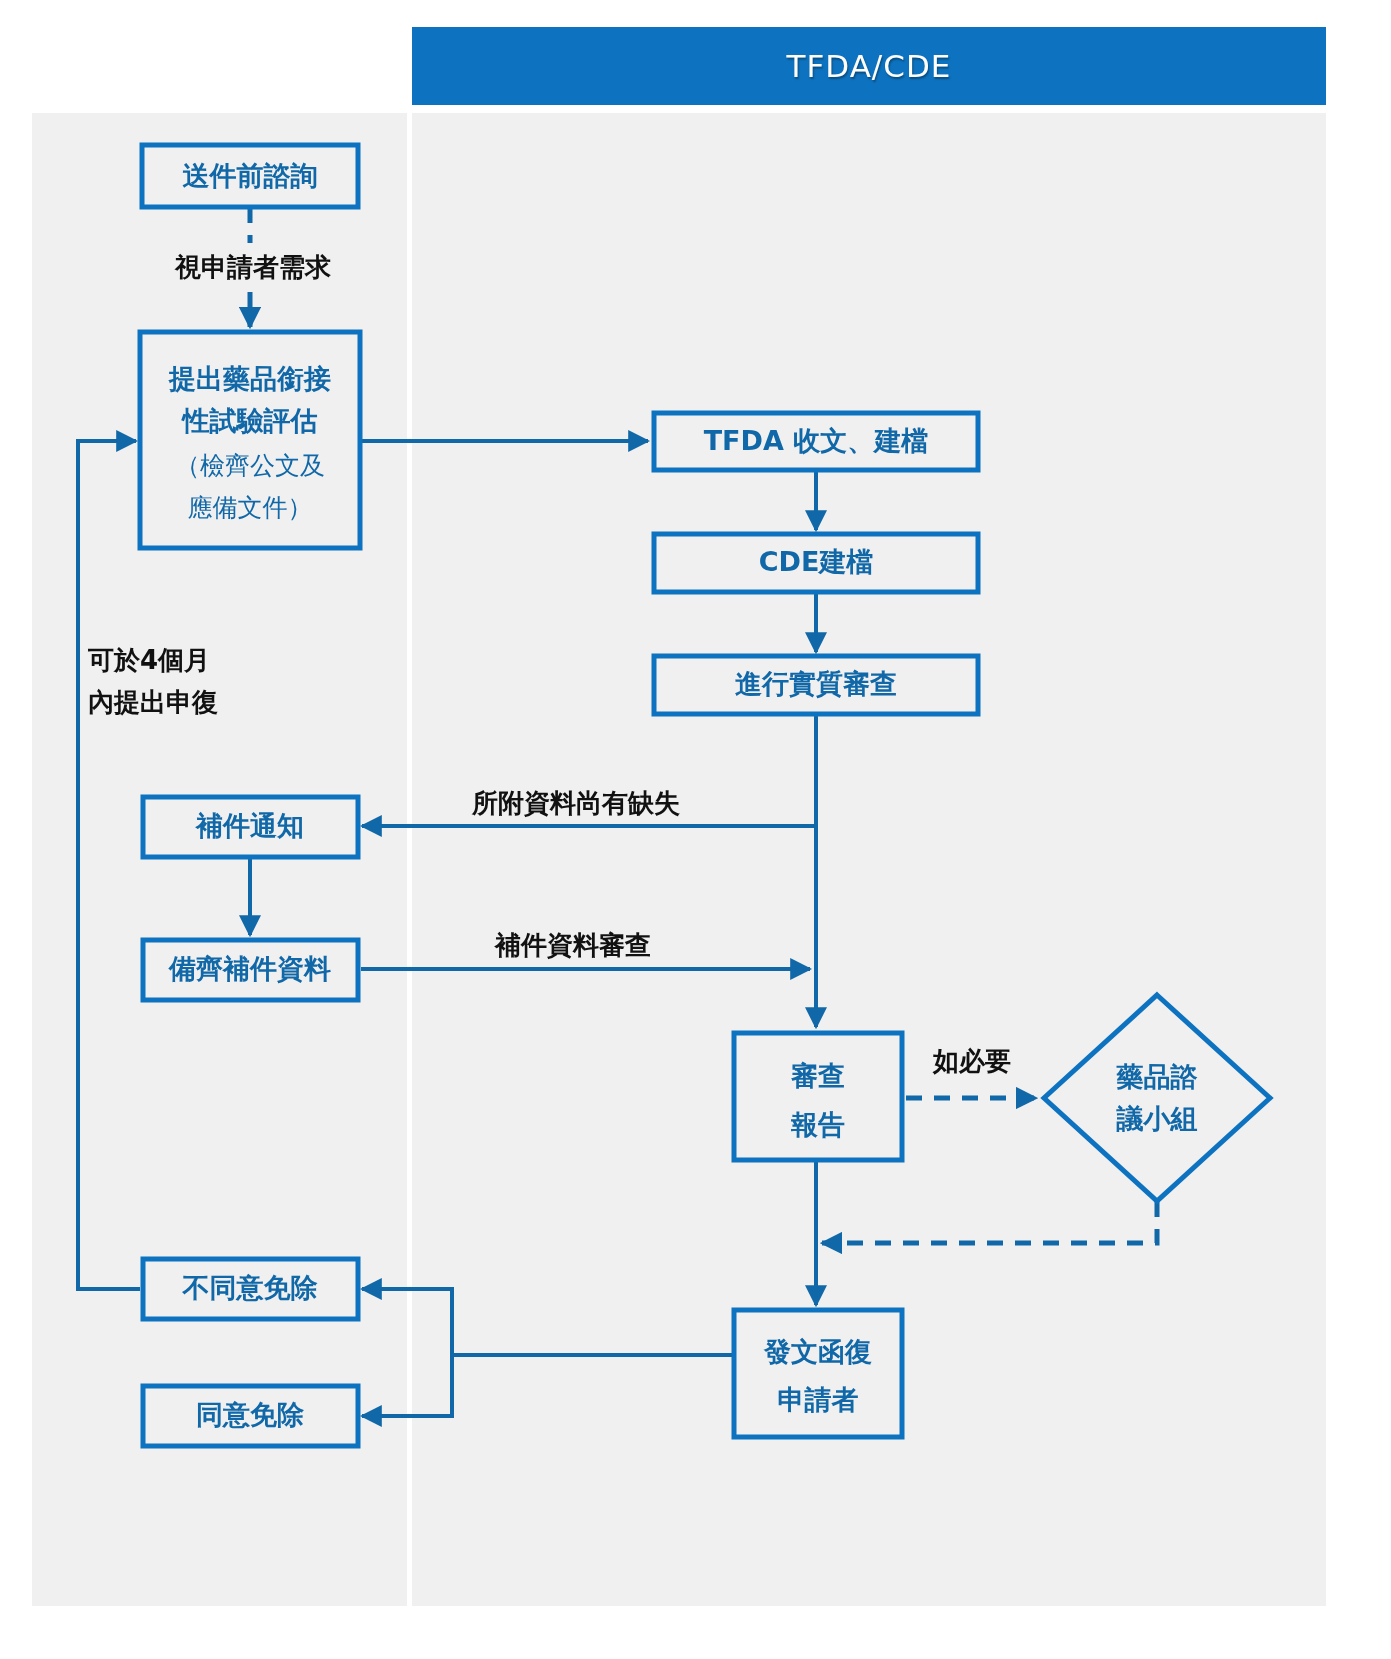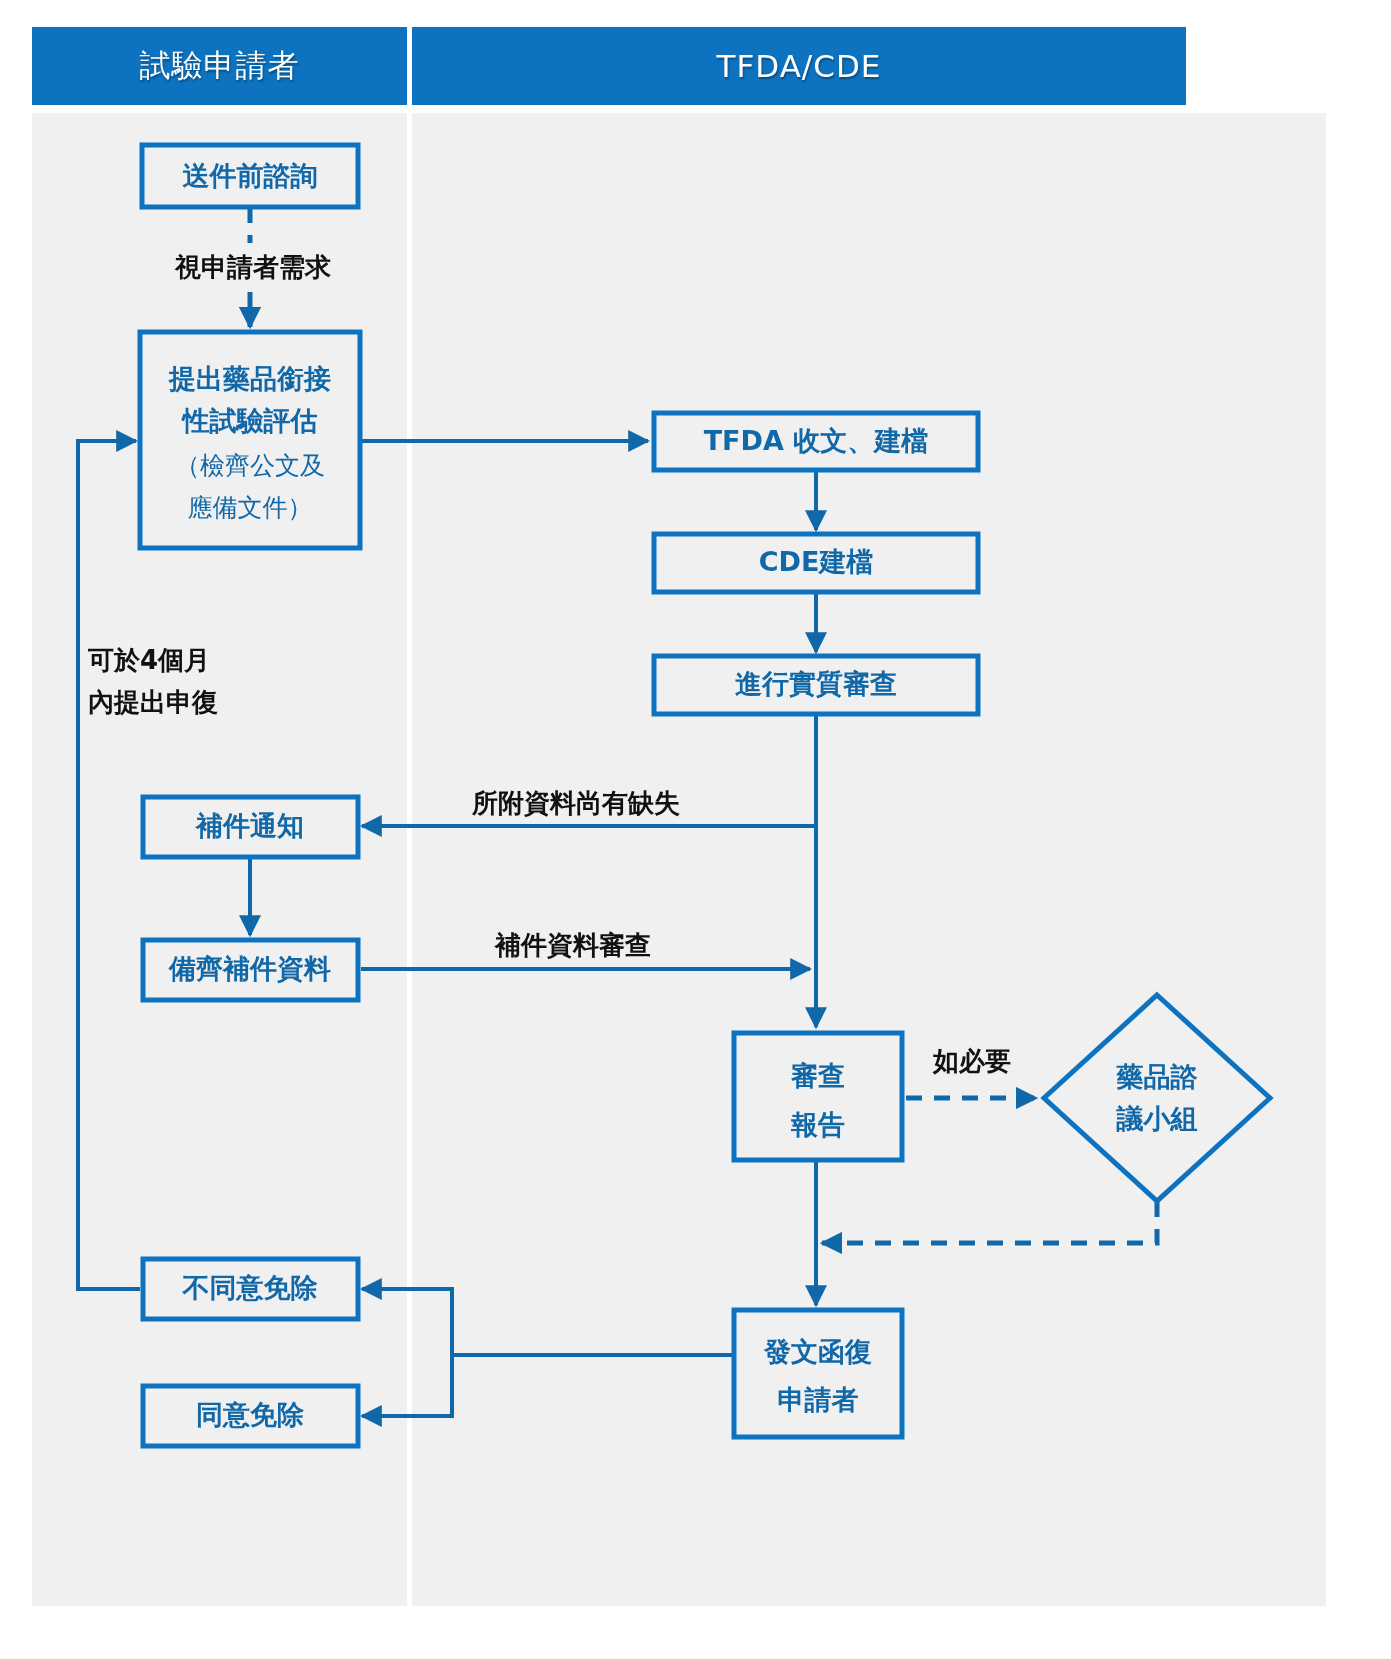--- a/index.html
+++ b/index.html
@@ -29,21 +29,21 @@
     background: #0d73c0;
     color: #ffffff;
     display: flex;
     align-items: center;
     justify-content: center;
     font-size: 31px;
     letter-spacing: 1px;
     text-shadow: 1px 2px 2px rgba(0,0,0,0.35);
   }
   #lane-header-left  { left: 32px;  top: 27px; width: 375px; height: 78px; }
-  #lane-header-right { left: 412px; top: 27px; width: 774px; height: 78px; }
+  #lane-header-right { left: 412px; top: 27px; width: 914px; height: 78px; }
 
   svg#diagram {
     position: absolute;
     left: 0; top: 0;
     width: 1391px;
     height: 1659px;
   }
   .node-rect {
     fill: #f0f0f0;
     stroke: #0d73c0;
@@ -90,21 +90,20 @@
   }
 </style>
 </head>
 <body>
 
 <div id="page">
 
   <div class="lane-bg" id="lane-left-bg"></div>
   <div class="lane-bg" id="lane-right-bg"></div>
 
-  <div class="lane-header" id="lane-header-left">試驗申請者</div>
   <div class="lane-header" id="lane-header-right">TFDA/CDE</div>
 
   <svg id="diagram" viewBox="0 0 1391 1659">
     <defs>
       <marker id="arrow" viewBox="0 0 10 10" refX="9" refY="5" markerWidth="5.5" markerHeight="5.5" orient="auto-start-reverse">
         <path d="M 0 0 L 10 5 L 0 10 z" fill="#1168a8"></path>
       </marker>
       <marker id="arrow-dash" viewBox="0 0 10 10" refX="9" refY="5" markerWidth="4.5" markerHeight="4.5" orient="auto-start-reverse">
         <path d="M 0 0 L 10 5 L 0 10 z" fill="#1168a8"></path>
       </marker>

